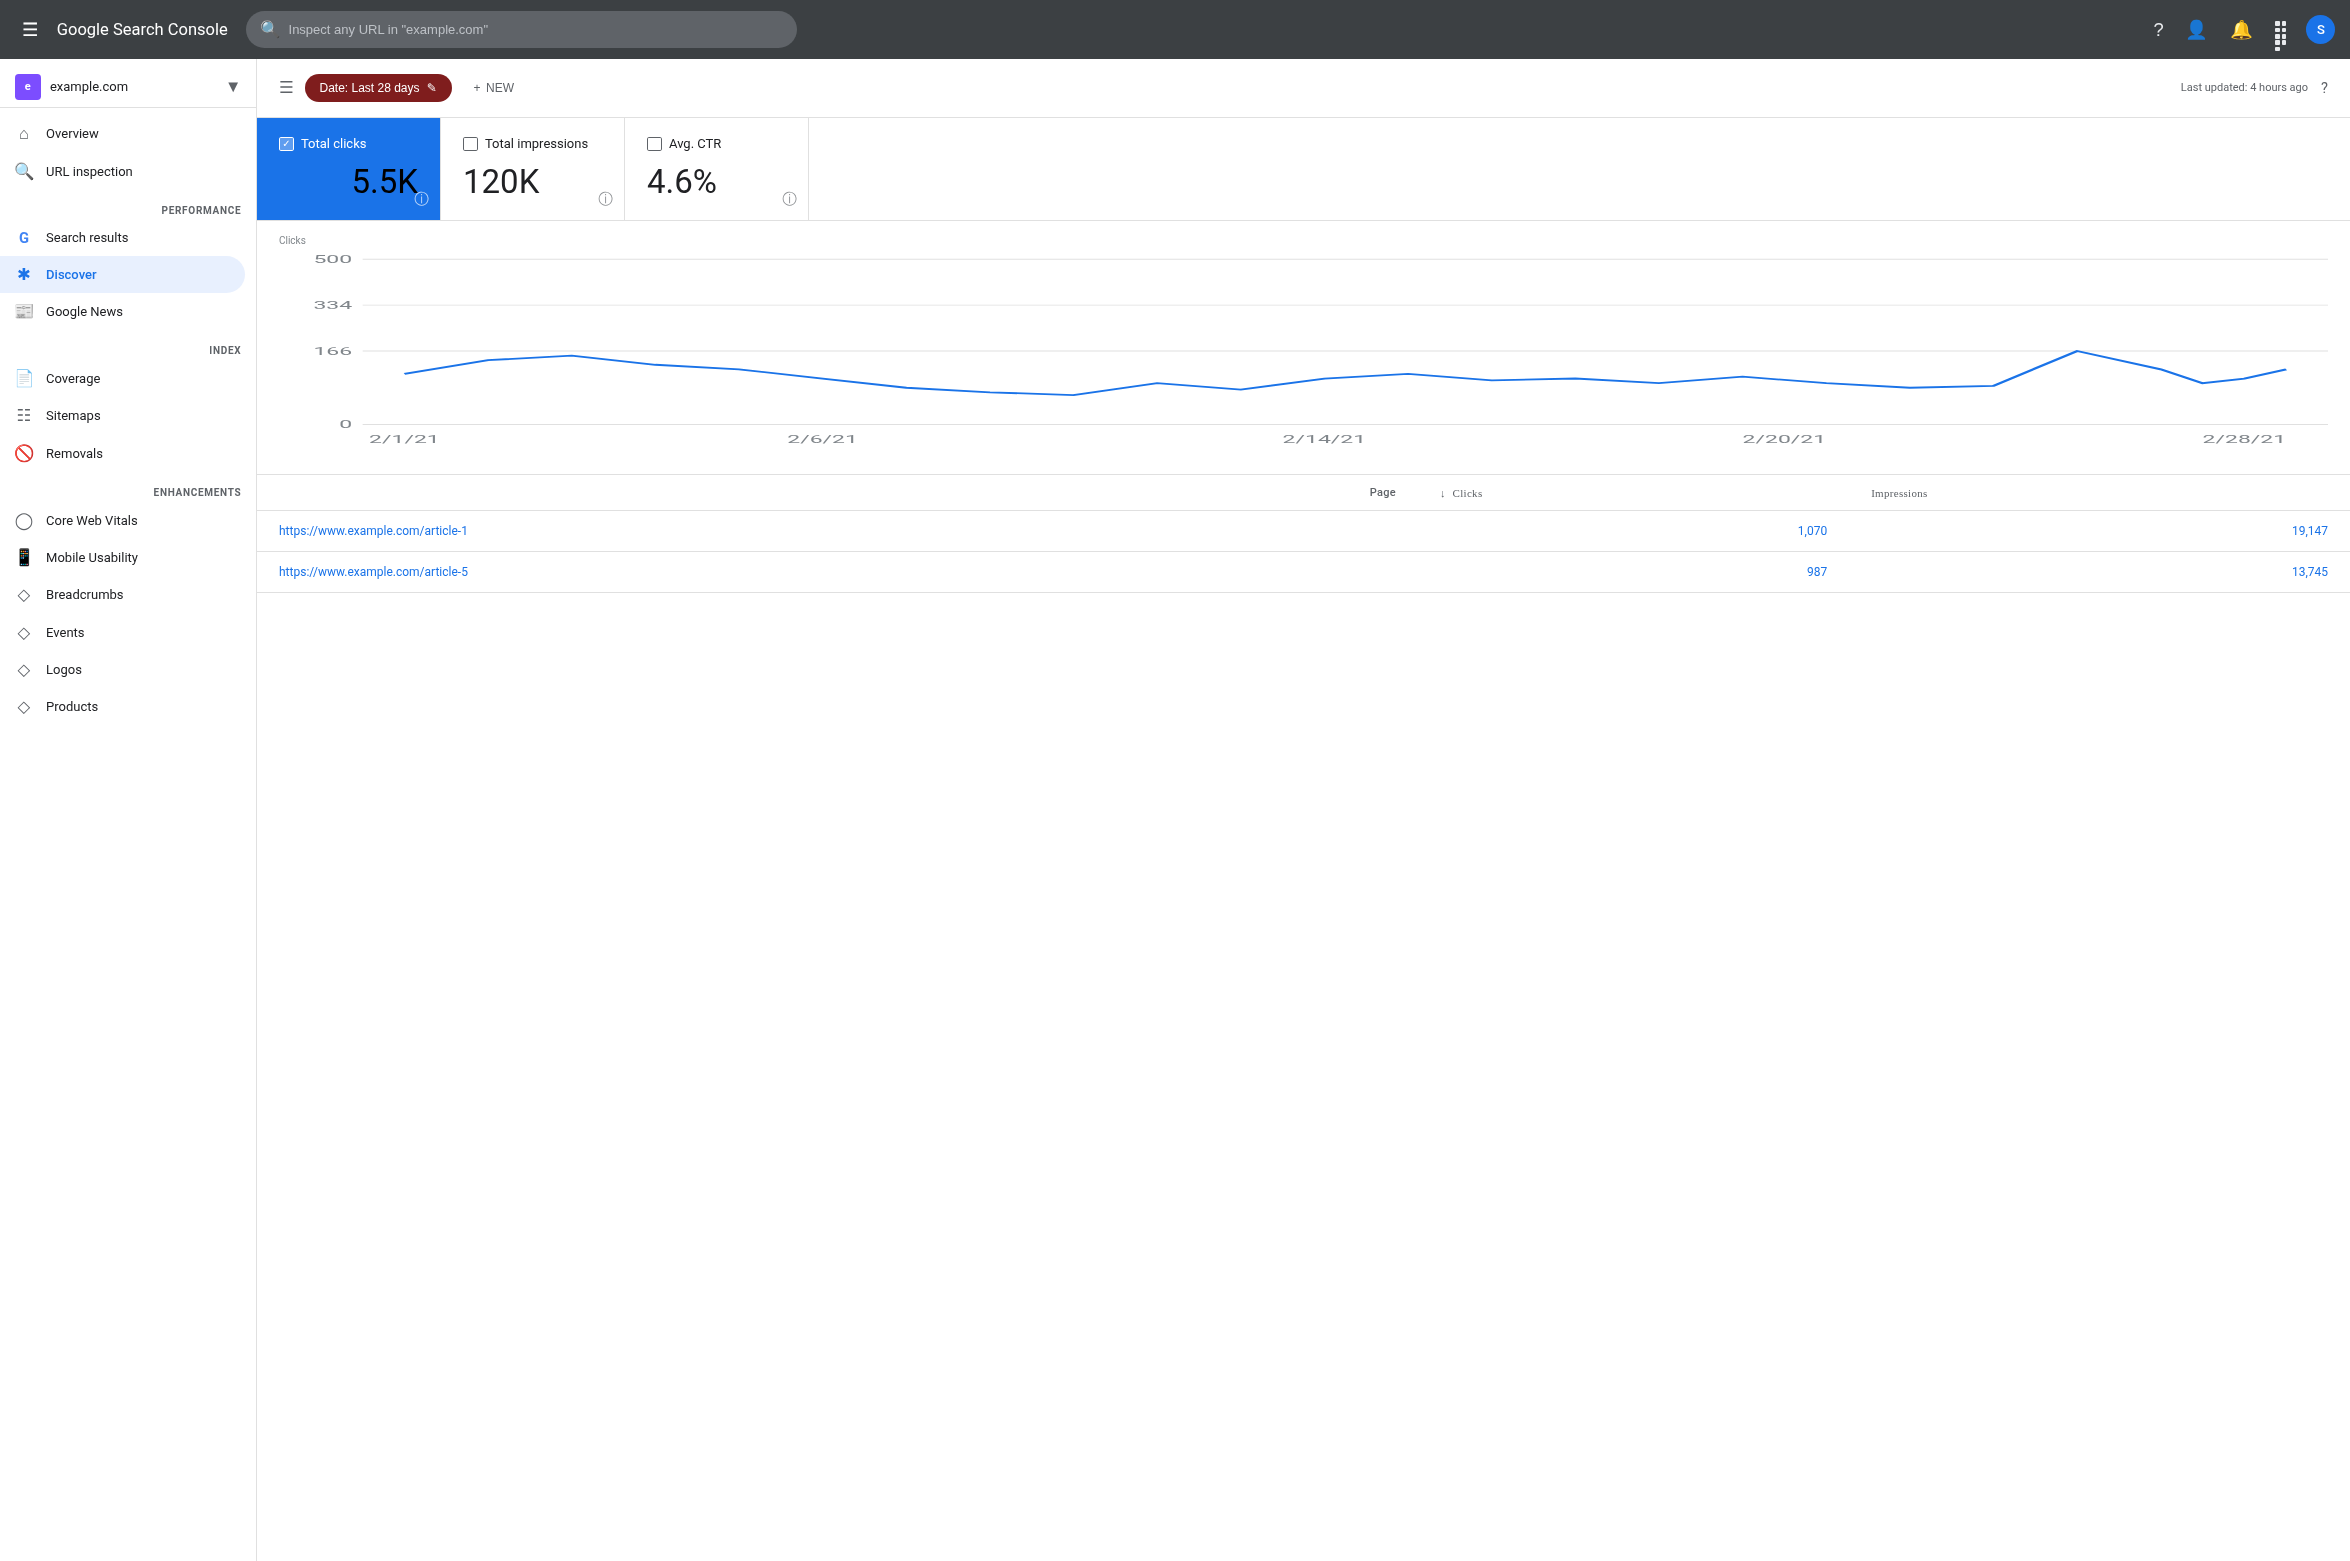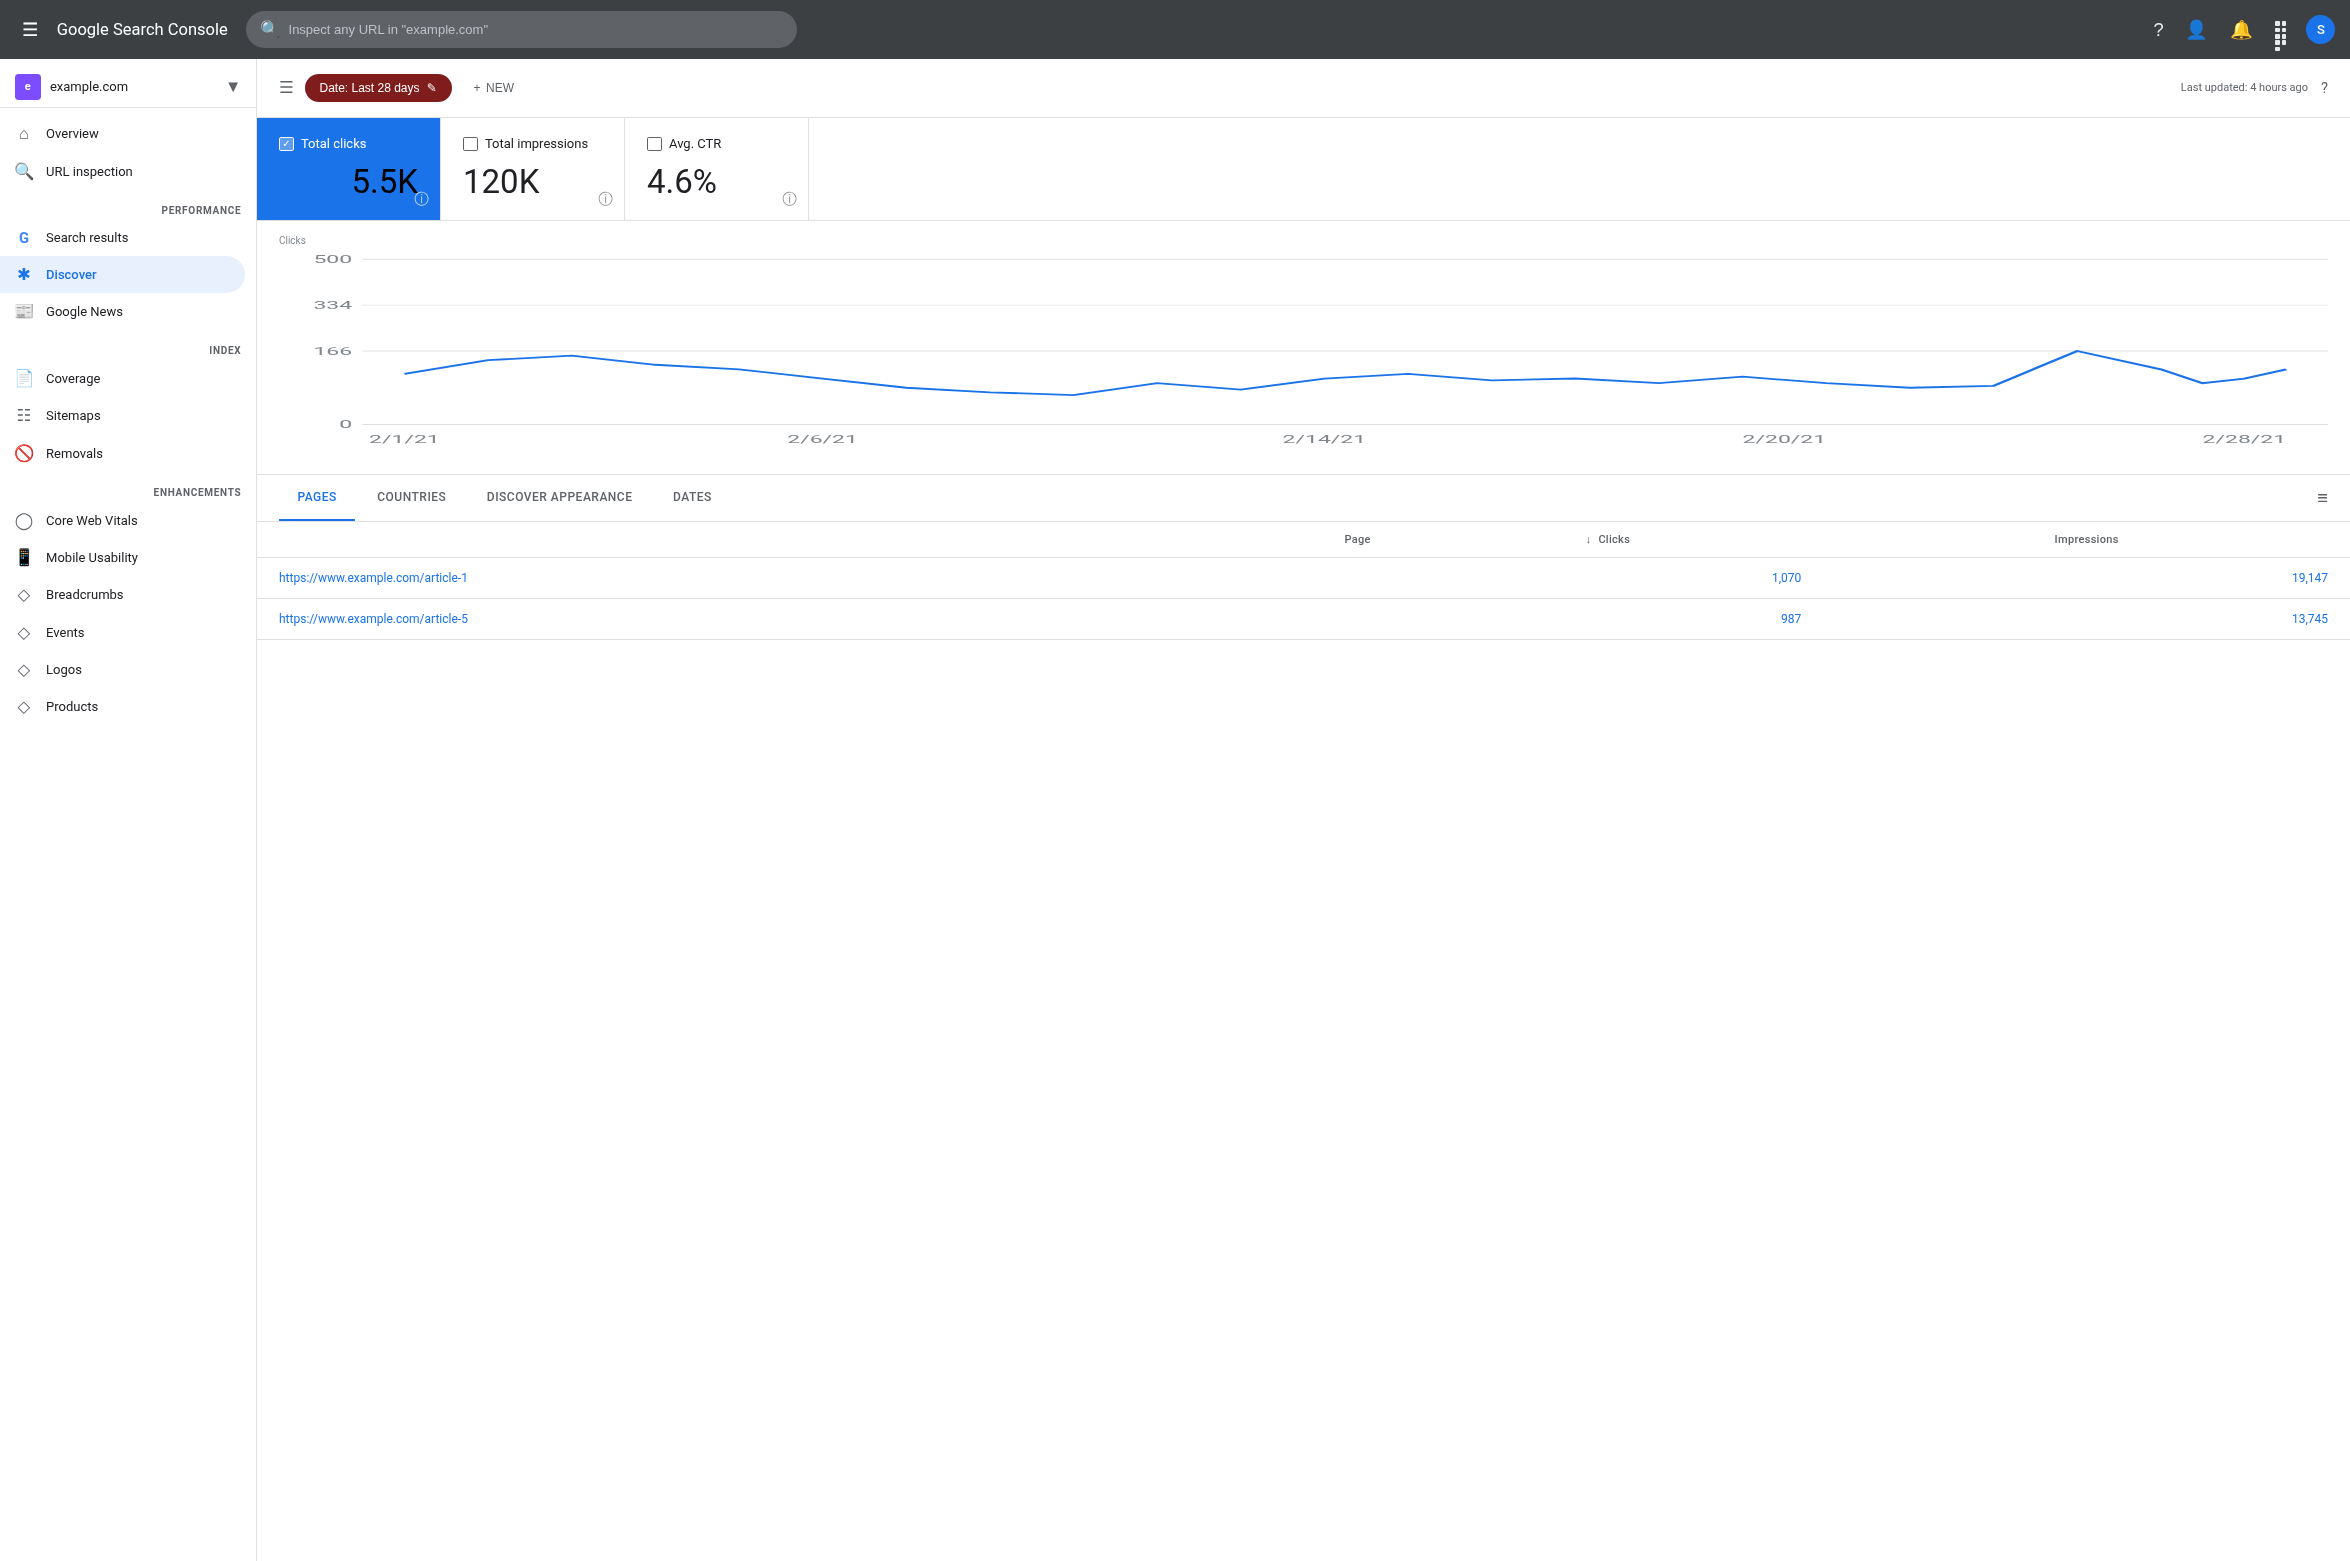--- a/index.html
+++ b/index.html
@@ -263,21 +263,21 @@
     .data-table { width: 100%; border-collapse: collapse; }
     .data-table th {
       text-align: right;
       padding: 11px 22px;
       font-size: 11px;
       font-weight: 500;
       color: #5f6368;
       border-bottom: 0.9px solid #e0e0e0;
       letter-spacing: 0.3px;
     }
-    .data-table th.right { text-align: center; }
+    .data-table th.right { text-align: left; font-family: Liberation Serif, serif; }
     .data-table td {
       padding: 13px 22px;
       font-size: 12px;
       border-bottom: 0.9px solid #e0e0e0;
       color: #202124;
     }
     .data-table td.right { text-align: right; }
     .data-table .link-cell { color: #1a73e8; }
     .sort-icon { margin-right: 3.7px; }
 
@@ -494,27 +494,20 @@
           <text x="60" y="210" text-anchor="middle" font-size="11" fill="#80868b">2/1/21</text>
           <text x="260" y="210" text-anchor="middle" font-size="11" fill="#80868b">2/6/21</text>
           <text x="500" y="210" text-anchor="middle" font-size="11" fill="#80868b">2/14/21</text>
           <text x="720" y="210" text-anchor="middle" font-size="11" fill="#80868b">2/20/21</text>
           <text x="940" y="210" text-anchor="middle" font-size="11" fill="#80868b">2/28/21</text>
         </svg>
       </div>
     </div>
 
     <div class="table-section">
-      <div class="table-tabs">
-        <div class="table-tab active">PAGES</div>
-        <div class="table-tab">COUNTRIES</div>
-        <div class="table-tab">DISCOVER APPEARANCE</div>
-        <div class="table-tab">DATES</div>
-        <span class="table-filter-icon">≡</span>
-      </div>
 
       <table class="data-table">
         <thead>
           <tr>
             <th>Page</th>
             <th class="right">
               <span class="sort-icon">↓</span>
               <span>Clicks</span>
             </th>
             <th class="right">Impressions</th>

